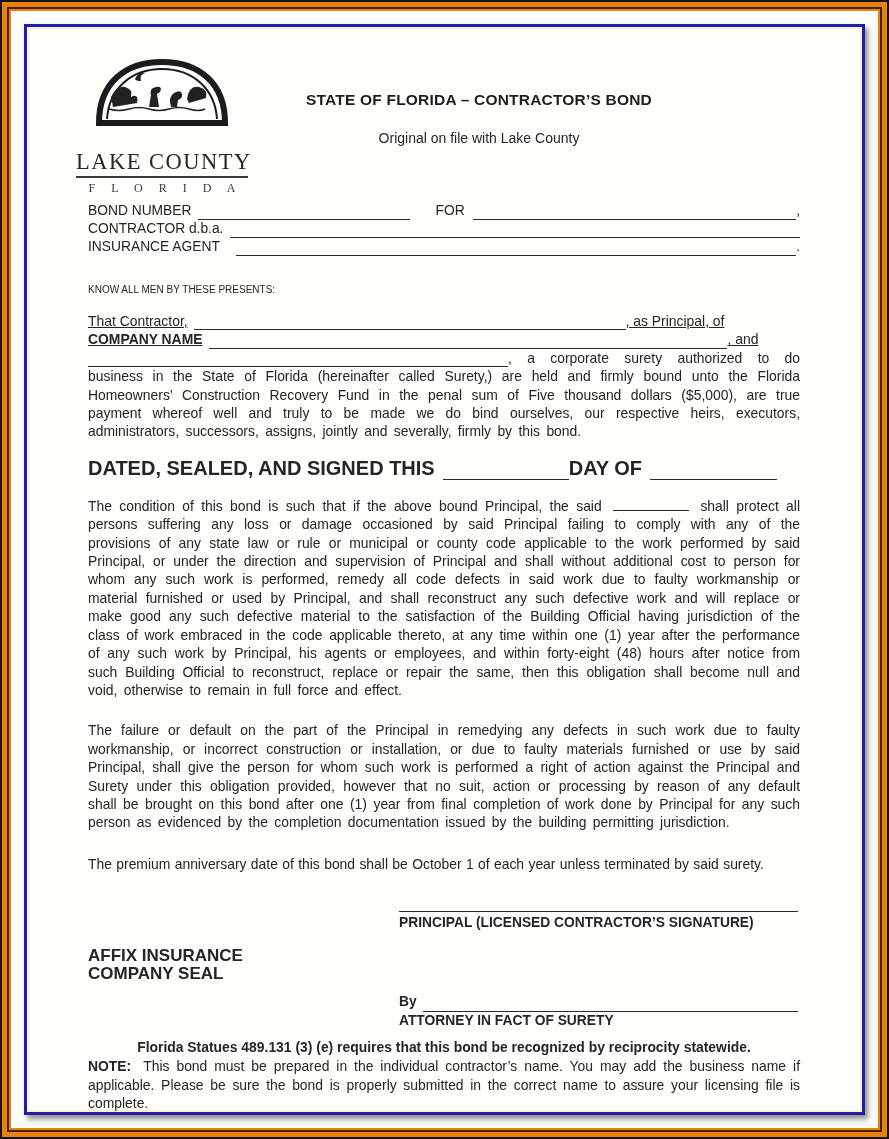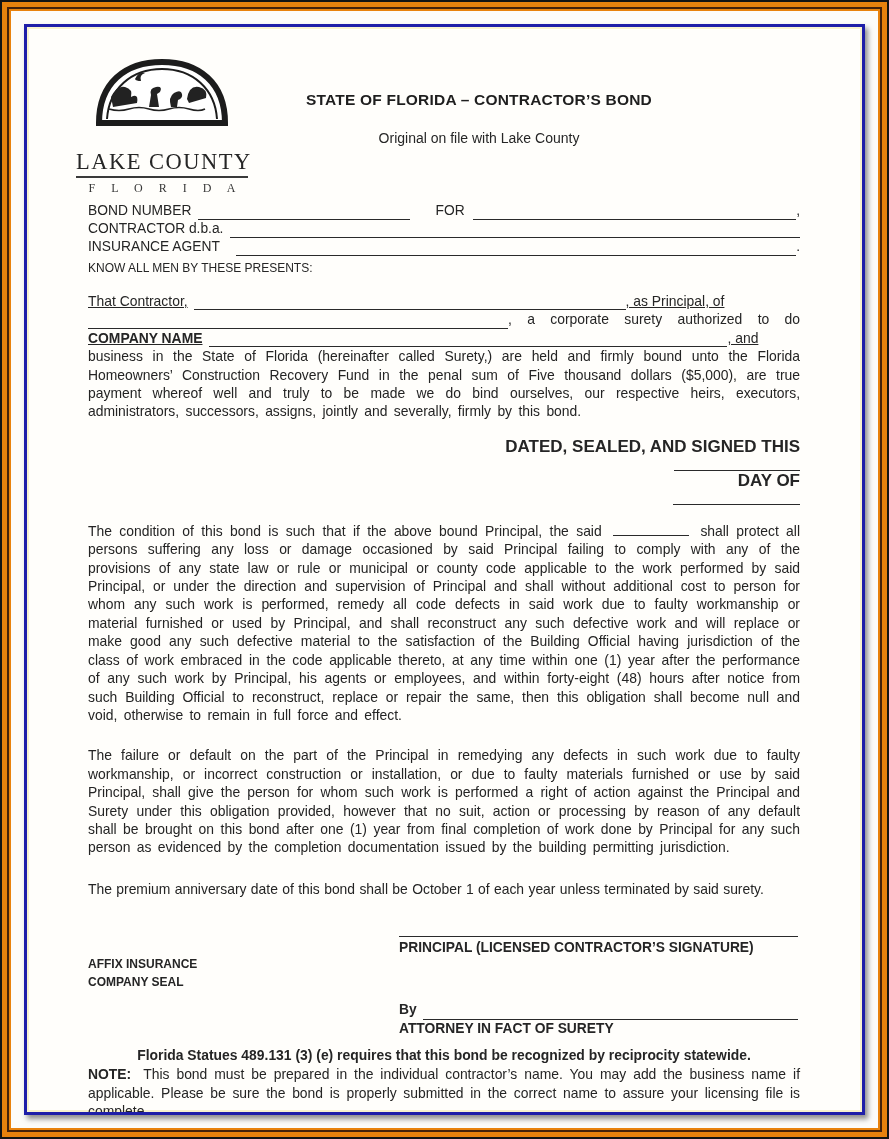--- a/index.html
+++ b/index.html
@@ -52,38 +52,38 @@
     text-indent:6.5px; white-space:nowrap;
   }
   .title-block { flex:1; text-align:center; padding-right:90px; padding-top:38px; }
   .doc-title { font-size:15.5px; font-weight:bold; color:#1e1e1e; letter-spacing:0.2px; }
   .doc-subtitle { font-size:14px; margin-top:21px; color:#262626; }
   
   .bl { display:inline-block; border-bottom:1.5px solid #2a2a2a; height:14px; vertical-align:baseline; }
   .form-row { display:flex; align-items:flex-end; font-size:13.8px; line-height:18px; margin-top:0; }
   .form-row + .form-row { margin-top:0; }
   .form-rows { margin-top:6px; }
-  .know { margin-top:5px; font-size:12px; }
+  .know { margin-top:28px; font-size:10px; }
   .para {
     font-size:13.9px; line-height:18.4px; text-align:justify;
     word-spacing:2.5px; margin:0; color:#242424;
   }
   .p1 { margin-top:17px; }
   .p1-line { display:flex; align-items:flex-end; font-size:13.9px; line-height:18.4px; white-space:nowrap; }
   .p1-line .seg { white-space:nowrap;text-decoration:underline; }
   .stretch-last { flex:1; text-align:justify; text-align-last:justify; word-spacing:4px; }
-  .dated { margin-top:16px; font-size:17px; font-weight:bold; display:flex; align-items:flex-end;flex-direction:column; }
+  .dated { margin-top:16px; font-size:20px; font-weight:bold; display:flex; align-items:flex-end; }
   .p2 { margin-top:17px; }
   .p3 { margin-top:22px; }
   .p4 { margin-top:23px; text-align:left; word-spacing:0.5px; }
   
   .sig-right { margin-left:311px; margin-top:27px; width:399px; }
   .sig-line { border-bottom:1.5px solid #2a2a2a; height:12px; }
   .sig-label { font-weight:bold; font-size:13.8px; margin-top:3px; white-space:nowrap; }
-  .affix { font-weight:bold; font-size:12px; line-height:18px; }
+  .affix { font-weight:bold; font-size:17px; line-height:18px; margin-top:17px; }
   .surety-block { margin-left:311px; margin-top:10px; width:399px; font-size:13.8px; line-height:18.5px; }
   .s-row { display:flex; align-items:flex-end; }
   .s-row b { white-space:nowrap; }
   .s-row .bl { flex:1; margin-left:6px; }
   .attorney { font-weight:bold; }
   
   .statute { margin-top:9px; font-size:13.9px; font-weight:bold; text-align:center; }
   .note { margin-top:2px; font-size:13.9px; line-height:18.4px; text-align:justify; word-spacing:1px; }
   .note b { margin-right:12px; }
 </style>
@@ -137,27 +137,27 @@
 
     <div class="know">KNOW ALL MEN BY THESE PRESENTS:</div>
 
     <div class="p1">
       <div class="p1-line">
         <span class="seg">That Contractor,</span>
         <span class="bl" style="width:432px; margin-left:6px;"></span>
         <span class="seg">, as Principal, of</span>
       </div>
       <div class="p1-line">
-        <span class="bl" style="width:420px;"></span>
-        <span class="stretch-last">, a corporate surety authorized to do</span>
-      </div>
-      <div class="p1-line">
         <b class="seg">COMPANY NAME</b>
         <span class="bl" style="width:518px; margin-left:7px;"></span>
         <span class="seg">, and</span>
+      </div>
+      <div class="p1-line">
+        <span class="bl" style="width:420px;"></span>
+        <span class="stretch-last">, a corporate surety authorized to do</span>
       </div>
       <p class="para">business in the State of Florida (hereinafter called Surety,) are held and firmly bound unto the Florida Homeowners’ Construction Recovery Fund in the penal sum of Five thousand dollars ($5,000), are true payment whereof well and truly to be made we do bind ourselves, our respective heirs, executors, administrators, successors, assigns, jointly and severally, firmly by this bond.</p>
     </div>
 
     <div class="dated">
       <span>DATED, SEALED, AND SIGNED THIS</span>
       <span class="bl" style="width:126px; margin-left:8px;"></span>
       <span>DAY OF</span>
       <span class="bl" style="width:127px; margin-left:8px;"></span>
     </div>

